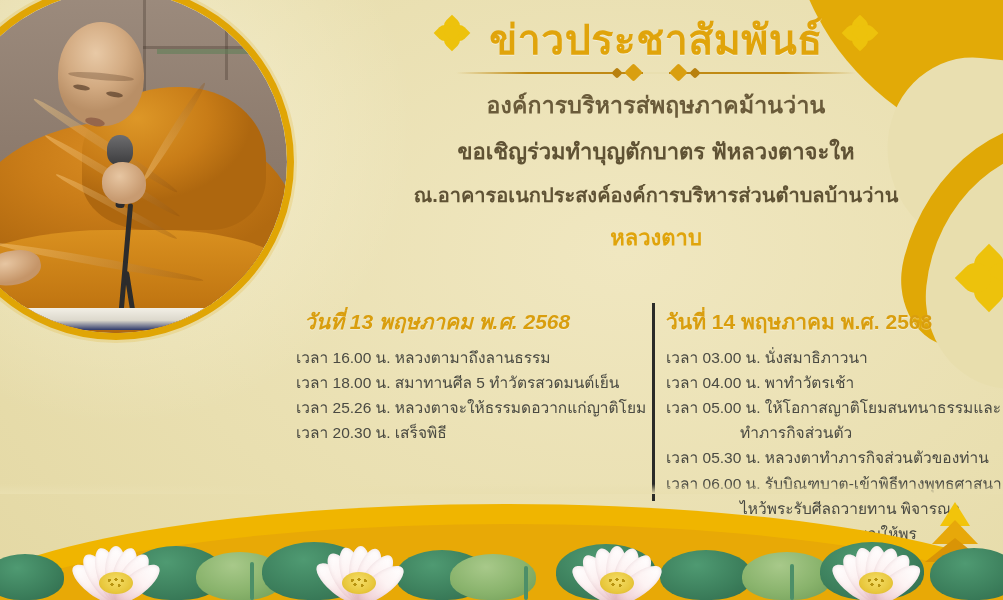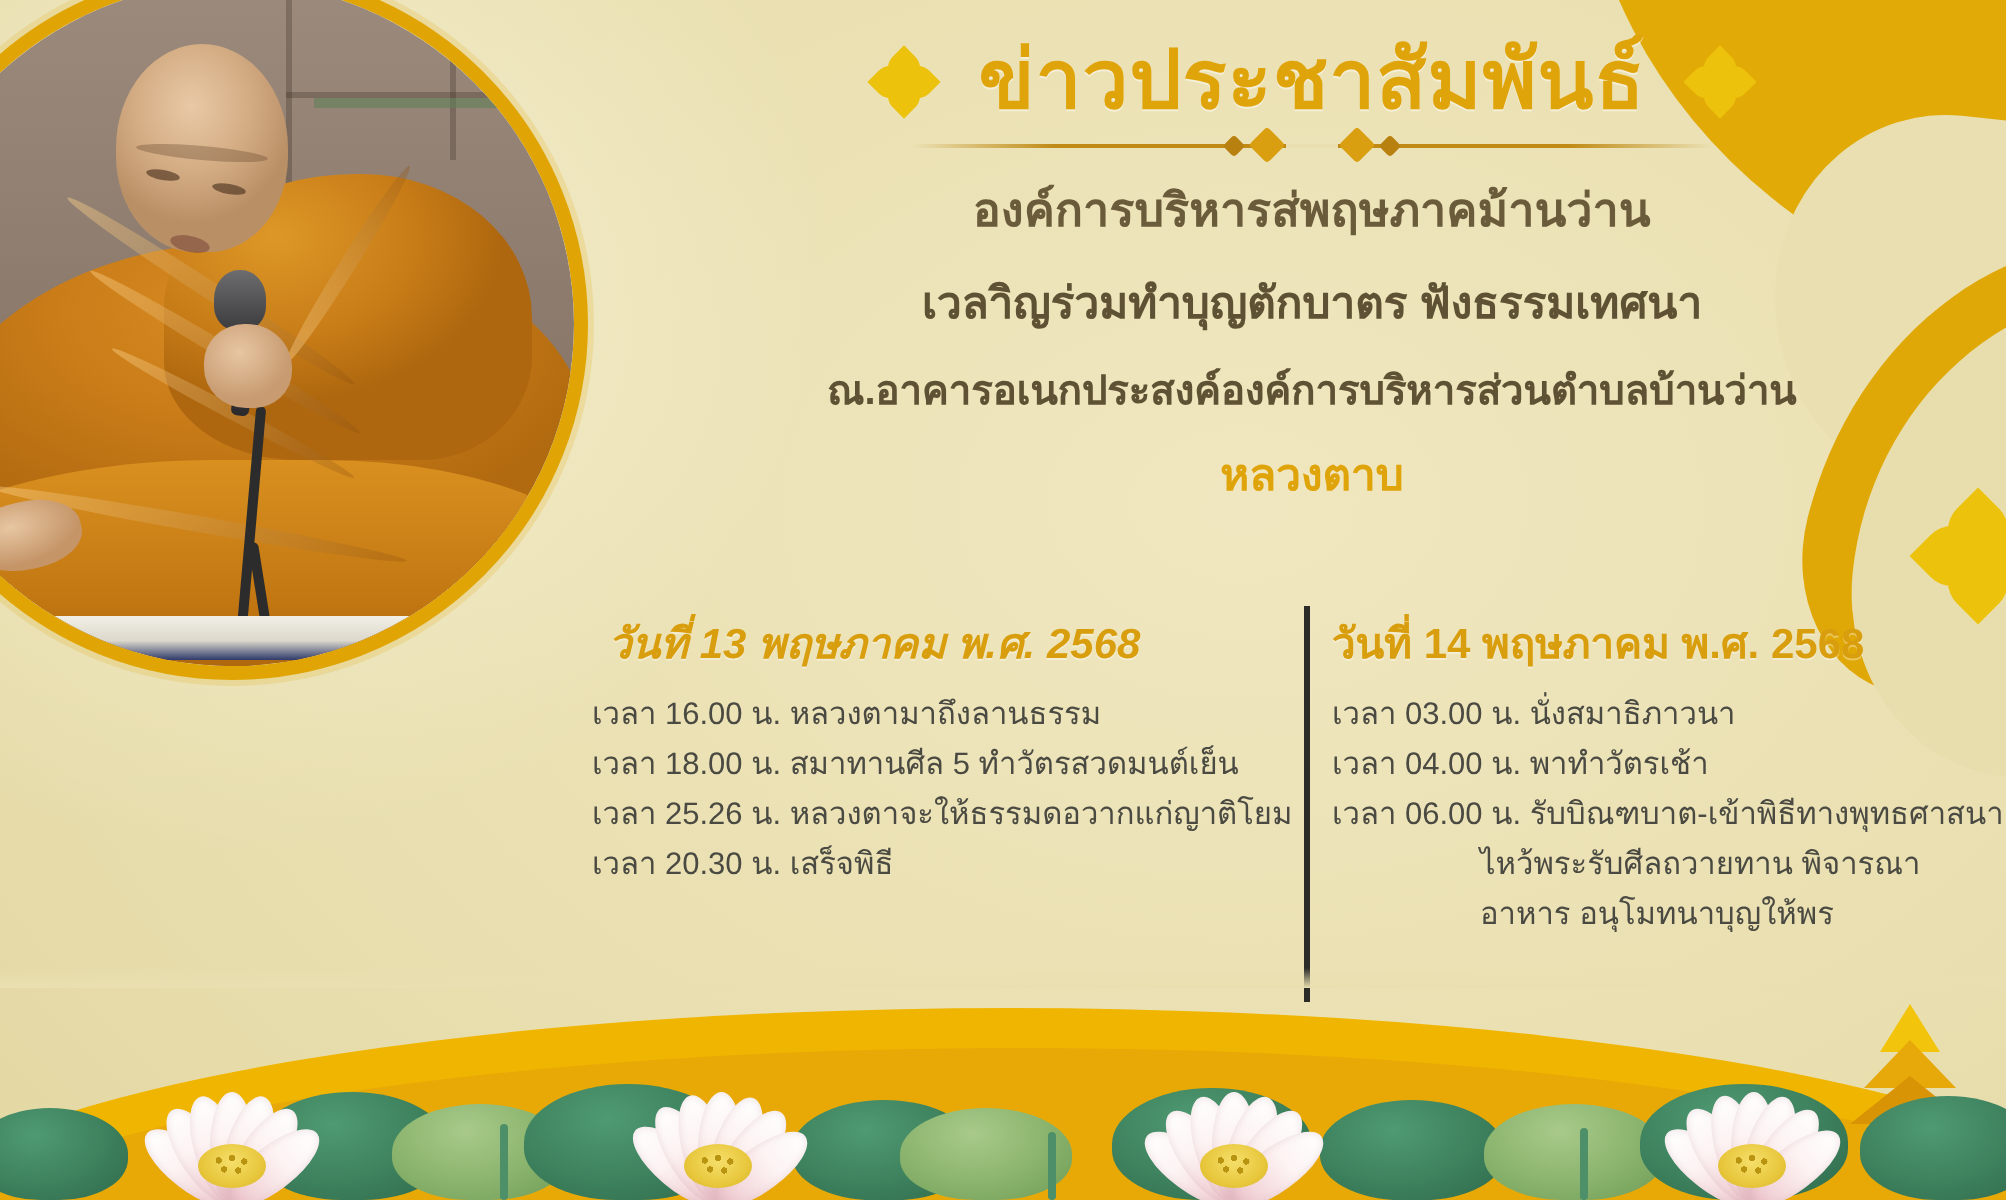--- a/index.html
+++ b/index.html
@@ -196,21 +196,21 @@
   }
 
   
   .header {
     position:absolute;
     left:318px; top:18px;
     width:676px;
     text-align:center;
   }
   .title-row {
-    display:flex; align-items:center; justify-content:center;
+    display:flex; align-items:flex-start; justify-content:center;
     gap:22px;
   }
   .title {
     font-size:41px; font-weight:700;
     color:#e0a40b;
     letter-spacing:.5px;
     line-height:1.12;
     text-shadow:0 1px 0 rgba(255,255,255,.45);
     white-space:nowrap;
   }
@@ -459,21 +459,21 @@
     <div class="divider">
       <span class="bar"></span>
       <span class="gem sm"></span>
       <span class="gem"></span>
       <span class="mid-gap"></span>
       <span class="gem"></span>
       <span class="gem sm"></span>
     </div>
 
     <div class="line-org">องค์การบริหารส่พฤษภาคม้านว่าน</div>
-    <div class="line-inv">เวลาิญร่วมทำบุญตักบาตร ฟังธรรมเทศนา</div>
+    <div class="line-inv">ขอเชิญร่วมทำบุญตักบาตร ฟัหลวงตาจะให</div>
     <div class="line-venue">ณ.อาคารอเนกประสงค์องค์การบริหารส่วนตำบลบ้านว่าน</div>
     <div class="line-sched">หลวงตาบ</div>
   </div>
 
   <div class="edge-quatre">
     <i></i>
       <i></i>
       <i></i>
       <i></i>
   </div>
@@ -493,20 +493,27 @@
     </div>
 
     <div class="col col-right">
       <div class="date-head">วันที่ 14 พฤษภาคม พ.ศ. 2568</div>
       <ul class="sched-list">
         <li>
           <span>เวลา 03.00 น. นั่งสมาธิภาวนา</span>
         </li>
         <li>
           <span>เวลา 04.00 น. พาทำวัตรเช้า</span>
+        </li>
+        <li>
+          <span>เวลา 05.00 น. ให้โอกาสญาติโยมสนทนาธรรมและ</span>
+          <span class="cont">ทำภารกิจส่วนตัว</span>
+        </li>
+        <li>
+          <span>เวลา 05.30 น. หลวงตาทำภารกิจส่วนตัวของท่าน</span>
         </li>
         <li>
           <span>เวลา 06.00 น. รับบิณฑบาต-เข้าพิธีทางพุทธศาสนา</span>
           <span class="cont">ไหว้พระรับศีลถวายทาน พิจารณา</span>
           <span class="cont">อาหาร อนุโมทนาบุญให้พร</span>
         </li>
       </ul>
     </div>
   </div>
 

